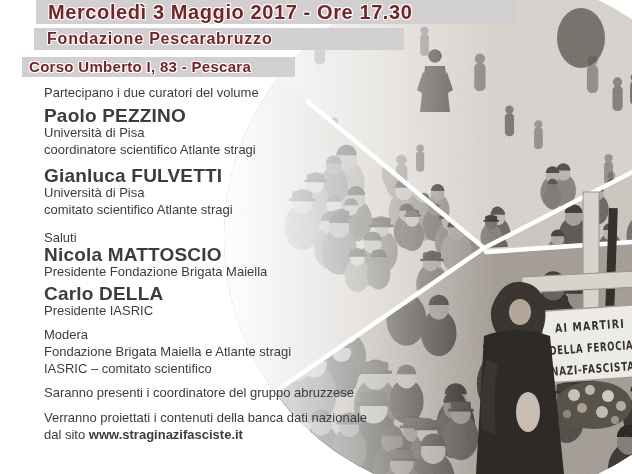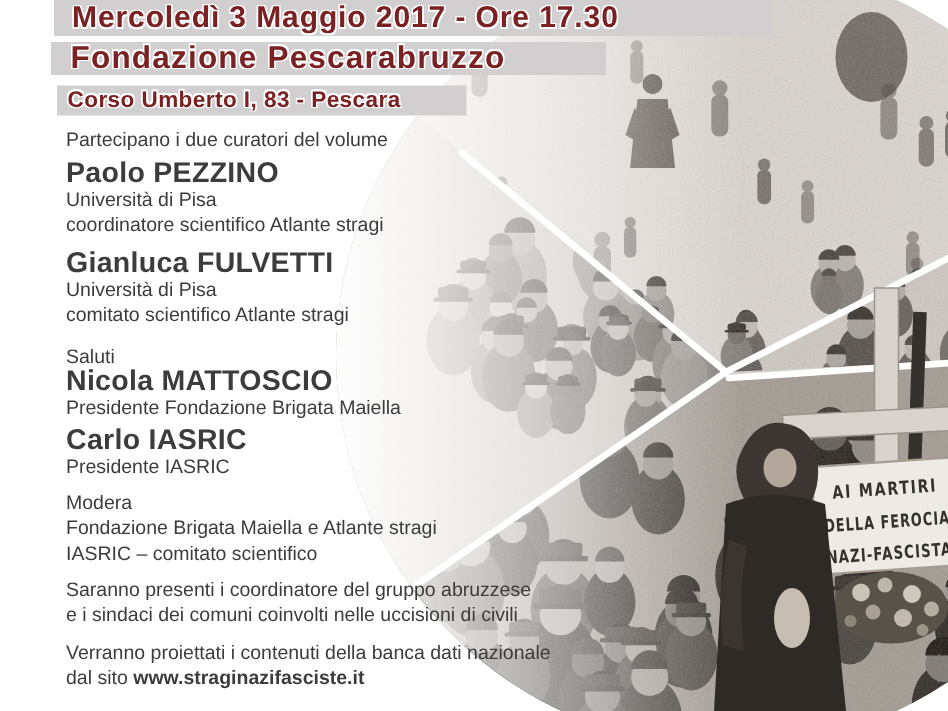--- a/index.html
+++ b/index.html
@@ -4,23 +4,23 @@
 <style>
   html,body{margin:0;padding:0;background:#fff;}
   .poster{position:relative;width:632px;height:474px;background:#fff;overflow:hidden;
           font-family:"Liberation Sans",sans-serif;margin-left:16px;}
   .photo{position:absolute;left:0;top:0;}
   .band{position:absolute;background:var(--band_bg,#d2cfd0);color:var(--heading,#7a2123);
         font-weight:bold;white-space:nowrap;overflow:hidden;
         text-shadow:-1px -1px 0 #fff,1px -1px 0 #fff,-1px 1px 0 #fff,1px 1px 0 #fff;}
   .band1{top:0;left:20px;width:467px;height:24px;font-size:20px;line-height:24px;
          padding-left:12px;letter-spacing:.6px;}
-  .band2{top:28px;left:18px;width:357px;height:22px;font-size:21px;line-height:22px;
+  .band2{top:28px;left:18px;width:357px;height:22px;font-size:16px;line-height:22px;
          padding-left:13px;letter-spacing:.8px;}
-  .band3{top:57px;left:22px;width:266px;height:20px;font-size:15px;line-height:20px;
+  .band3{top:57px;left:6px;width:266px;height:20px;font-size:15px;line-height:20px;
          padding-left:7px;letter-spacing:.3px;}
   .content{position:absolute;left:28px;top:84px;width:345px;color:var(--body_text,#3c3c3c);
            font-size:13px;line-height:17px;}
   .content p{margin:0;white-space:nowrap;}
   .nm{font-weight:bold;font-size:19px;letter-spacing:.2px;}
   .it{}
   .mb6{margin-bottom:6px!important}.mb9{margin-bottom:9px!important}
   .mb11{margin-bottom:11px!important}.mb5{margin-bottom:5px!important}
   .mb7{margin-bottom:7px!important}.mb8{margin-bottom:8px!important}
   .sign-text{font-family:"DejaVu Sans",sans-serif;font-weight:bold;fill:#35312b;}
@@ -894,33 +894,32 @@
       <p class="it">comitato scientifico Atlante stragi</p>
     </div>
 
     <div class="mb5">
       <p>Saluti</p>
       <p class="nm">Nicola MATTOSCIO</p>
       <p class="it">Presidente Fondazione Brigata Maiella</p>
     </div>
 
     <div class="mb7">
-      <p class="nm">Carlo IASRIC</p>
+      <p class="nm">Carlo DELLA</p>
       <p class="it">Presidente IASRIC</p>
     </div>
 
     <div class="mb7">
       <p>Modera</p>
       <p class="it">Fondazione Brigata Maiella e Atlante stragi</p>
       <p class="it">IASRIC – comitato scientifico</p>
     </div>
 
     <div class="mb8">
       <p>Saranno presenti i coordinatore del gruppo abruzzese</p>
-      <p>e i sindaci dei comuni coinvolti nelle uccisioni di civili</p>
     </div>
 
     <div>
       <p>Verranno proiettati i contenuti della banca dati nazionale</p>
       <p><span>dal sito</span>
         <b>www.straginazifasciste.it</b></p>
     </div>
   </div>
 </div>
 

